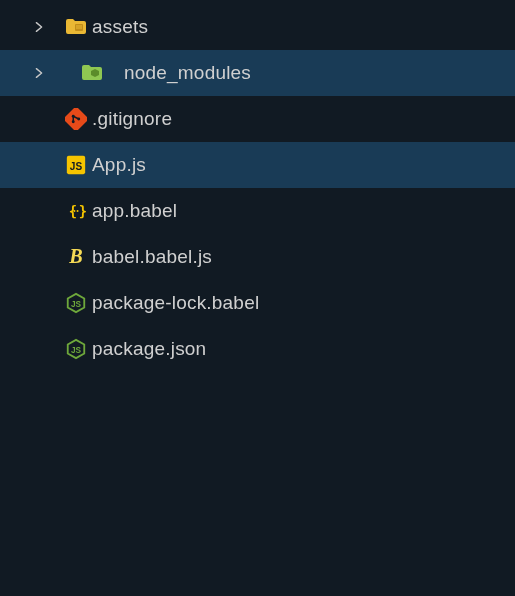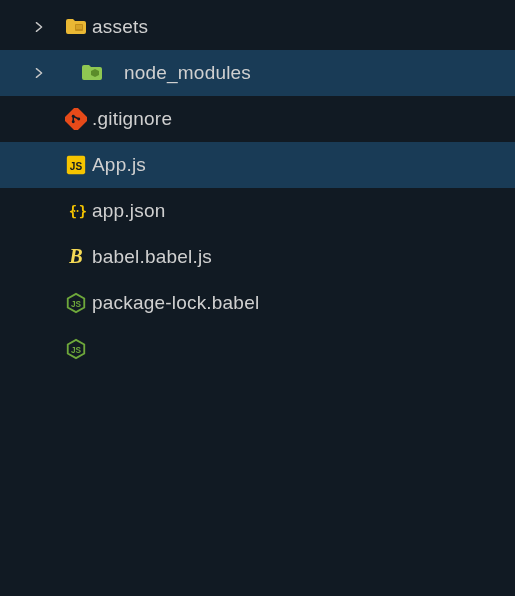--- a/index.html
+++ b/index.html
@@ -131,21 +131,21 @@
   <div class="tree-row">
     <span class="chevron-spacer"></span>
     <span class="icon">
       <svg viewBox="0 0 24 24" width="22" height="22">
         <text x="4" y="17" font-family="monospace" font-weight="700" font-size="15" fill="#f5c400">{</text>
         <text x="15" y="17" font-family="monospace" font-weight="700" font-size="15" fill="#f5c400">}</text>
         <circle cx="10.3" cy="12" r="1.1" fill="#f5c400"></circle>
         <circle cx="13.7" cy="12" r="1.1" fill="#f5c400"></circle>
       </svg>
     </span>
-    <span class="label">app.json</span>
+    <span class="label">app.babel</span>
   </div>
 
   <div class="tree-row">
     <span class="chevron-spacer"></span>
     <span class="icon">
       <svg viewBox="0 0 24 24" width="22" height="22">
         <text x="12" y="19" text-anchor="middle" font-family="Georgia, serif" font-style="italic" font-weight="700" font-size="22" fill="#f5da55">B</text>
       </svg>
     </span>
     <span class="label">babel.babel.js</span>
@@ -163,15 +163,16 @@
   </div>
 
   <div class="tree-row">
     <span class="chevron-spacer"></span>
     <span class="icon">
       <svg viewBox="0 0 24 24" width="22" height="22">
         <polygon points="12,2 21,7 21,17 12,22 3,17 3,7" fill="none" stroke="#6ea83b" stroke-width="2"></polygon>
         <text x="12" y="16" text-anchor="middle" font-family="Arial" font-weight="700" font-size="9" fill="#6ea83b">JS</text>
       </svg>
     </span>
+    <span class="label">package.json</span>
   </div>
 
 </div>
 
 </body></html>

